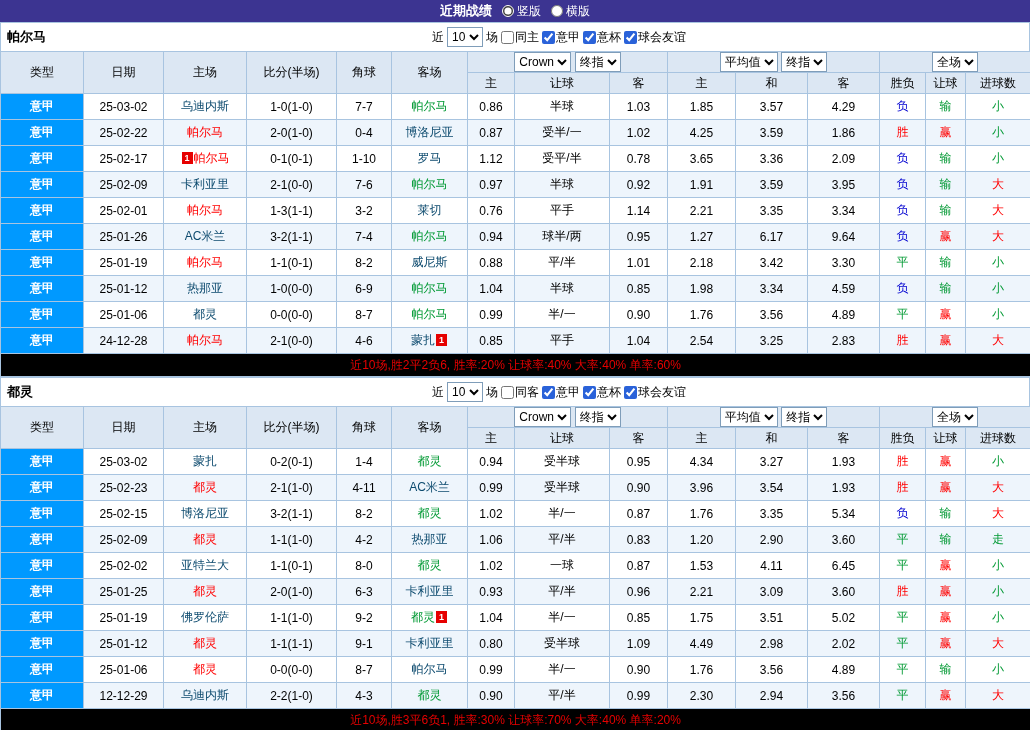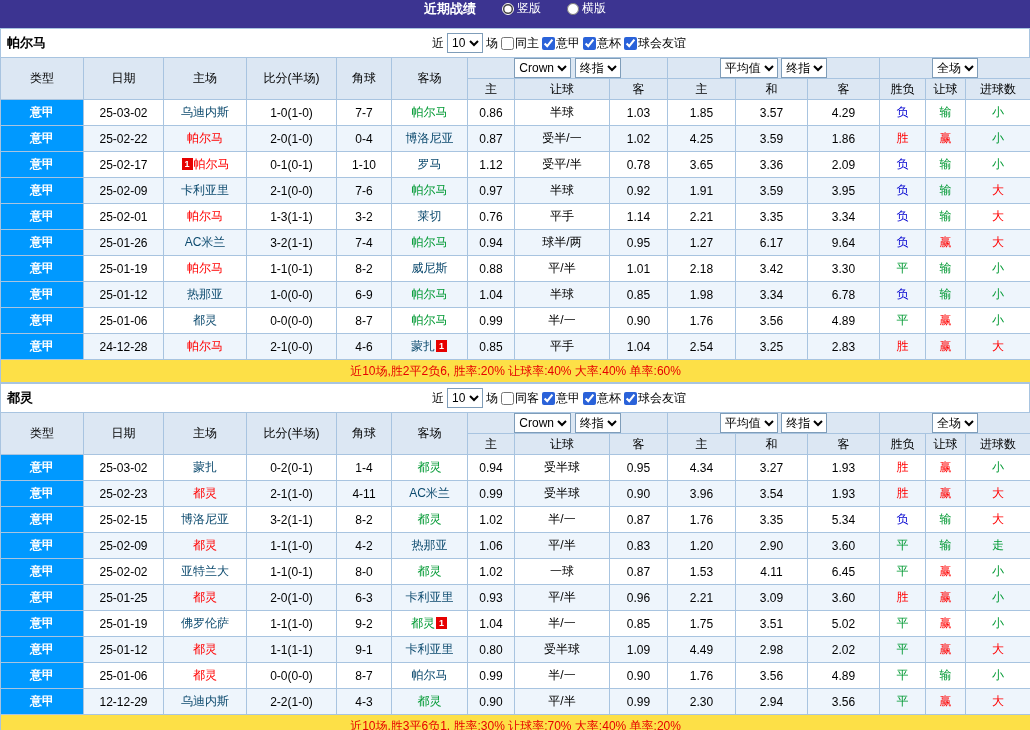--- a/index.html
+++ b/index.html
@@ -1,17 +1,17 @@
 <!DOCTYPE html>
 <html><head>
 <meta charset="utf-8">
 <style>
 *{box-sizing:border-box;margin:0;padding:0}
 body{width:1030px;font-family:"Liberation Sans","DejaVu Sans",sans-serif;font-size:12px;color:#000;background:#fff}
-.topbar{height:28px;background:#3c3491;color:#fff;display:flex;align-items:flex-start;justify-content:center;gap:26px}
+.topbar{height:22px;background:#3c3491;color:#fff;display:flex;align-items:center;justify-content:center;gap:10px}
 .topbar .title{font-weight:bold;font-size:13px}
 .radio-label{display:inline-flex;align-items:center;gap:3px;font-size:12px;cursor:pointer}
 .radio-label input{accent-color:#fff;width:12px;height:12px;margin:0}
 .section-title{height:29px;display:flex;align-items:center;border:1px solid #a8c4e0;border-bottom:none;background:#fff}
 .team-name{width:88px;padding-left:6px;font-weight:bold;font-size:13px;flex:0 0 auto}
 .filter-bar{flex:1;display:flex;align-items:center;justify-content:center;gap:3px}
 .filter-bar .chk{display:inline-flex;align-items:center;cursor:pointer}
 .filter-bar input[type=checkbox]{width:13px;height:13px;margin:0 1px 0 0;accent-color:#2a62d9}
 .gap-left{margin-left:0}
 select{font-family:inherit;font-size:12px;height:20px;border:1px solid #7f9db9;background:#fff}
@@ -20,21 +20,21 @@
 thead th{background:#dce7f3;font-weight:normal;height:21px}
 tbody td{height:26px}
 tbody tr.alt{background:#eef5fc}
 td.league{background:#0099ff;color:#fff;font-weight:bold}
 .score{color:#000000}
 .c-red{color:#ff0000}
 .c-green{color:#009933}
 .c-blue{color:#0000d0}
 .c-black{color:#0c4a6e}
 .badge{display:inline-block;width:11px;height:12px;line-height:12px;background:#e60000;color:#fff;font-size:9px;font-weight:bold;margin:0 1px;vertical-align:1px}
-tfoot td{height:23px;color:#e60000;background:#fde047}
+tfoot td{height:23px;color:#e60000;background:#000000}
 </style>
 </head>
 <body>
 
 <div class="topbar">
   <span class="title">近期战绩</span>
   <label class="radio-label">
     <input type="radio" name="layout" checked="" style="">
     <span>竖版</span>
   </label>
@@ -243,21 +243,21 @@
         <td>25-01-12</td>
         <td><span class="c-black">热那亚</span></td>
         <td class="score">1-0(0-0)</td>
         <td>6-9</td>
         <td><span class="c-green">帕尔马</span></td>
         <td>1.04</td>
         <td>半球</td>
         <td>0.85</td>
         <td>1.98</td>
         <td>3.34</td>
-        <td>6.78</td>
+        <td>4.59</td>
         <td class="c-blue">负</td>
         <td class="c-green">输</td>
         <td class="c-green">小</td>
       </tr>
       <tr>
         <td class="league">意甲</td>
         <td>25-01-06</td>
         <td><span class="c-black">都灵</span></td>
         <td class="score">0-0(0-0)</td>
         <td>8-7</td>

